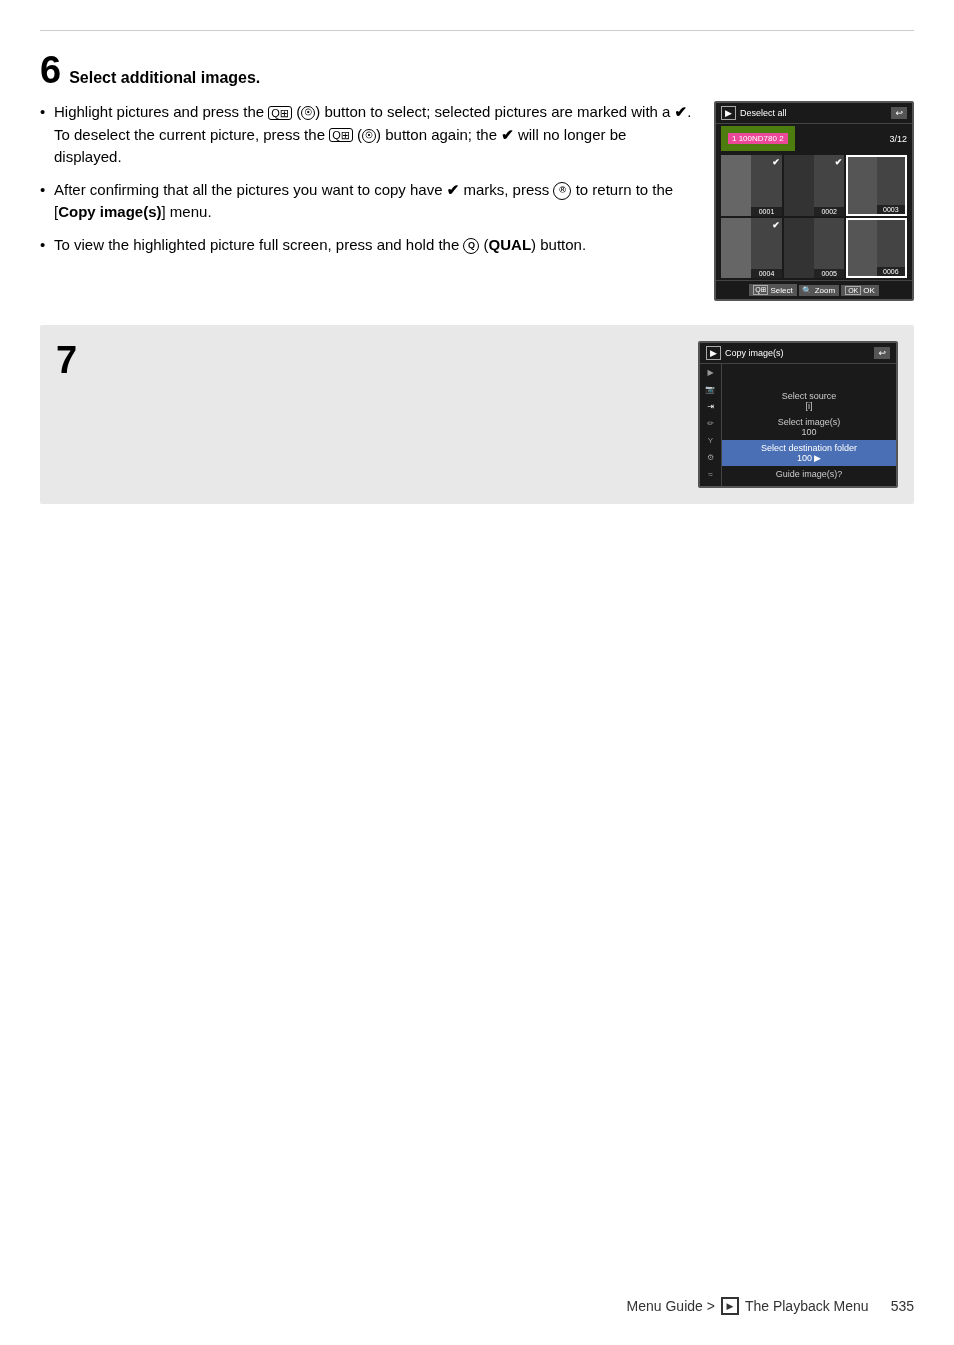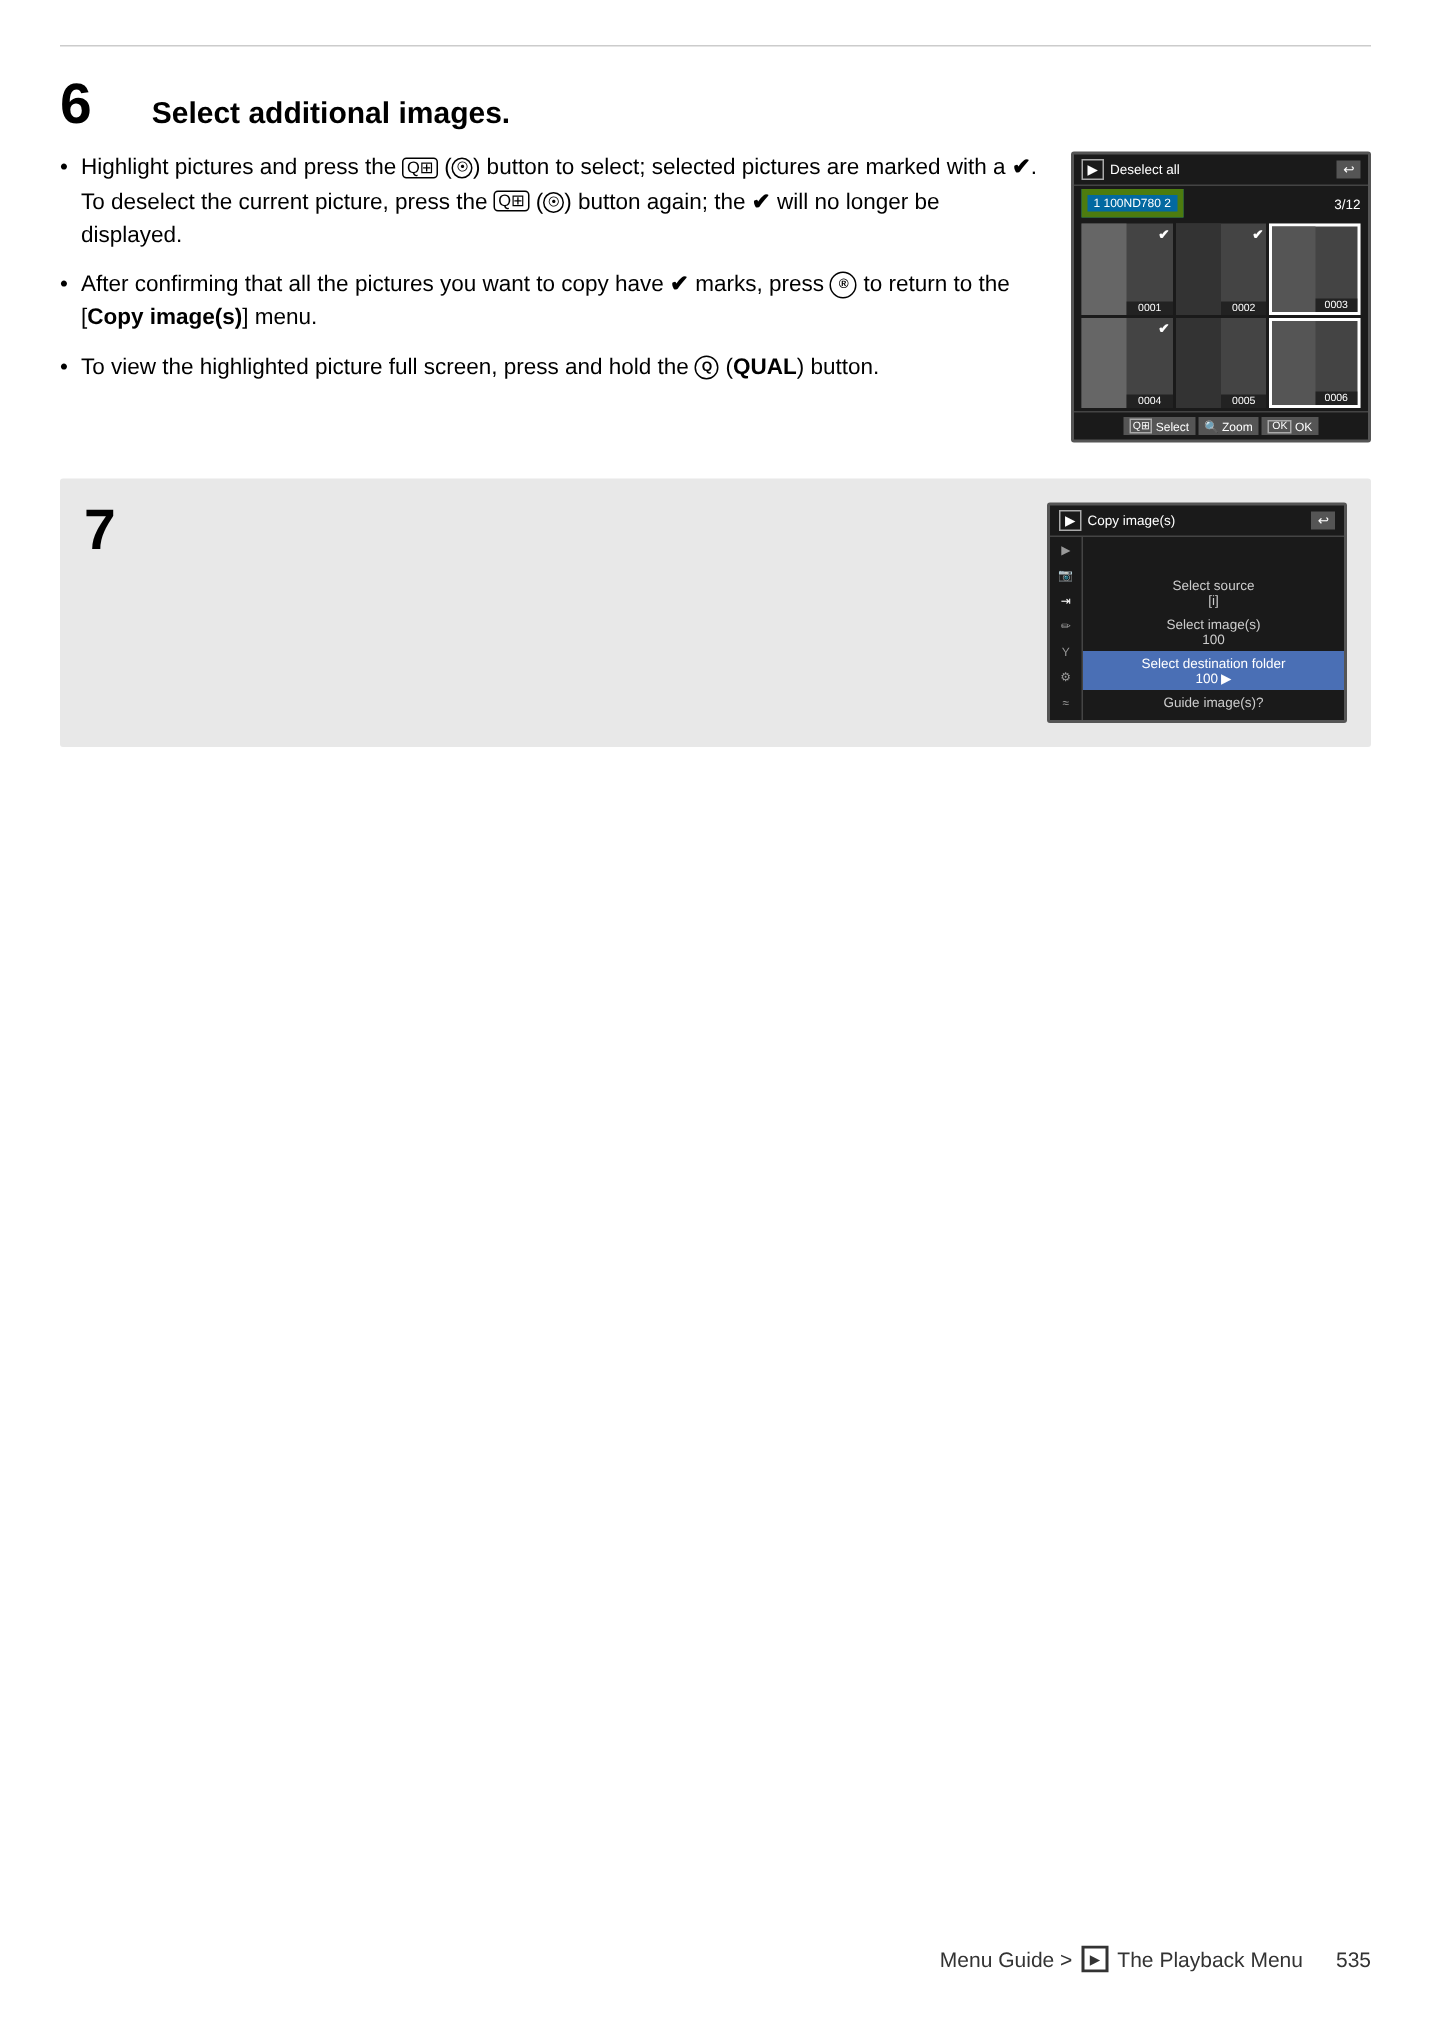--- a/index.html
+++ b/index.html
@@ -23,23 +23,22 @@
       align-items: baseline;
       margin-bottom: 12px;
     }
     .step-number {
       font-size: 38px;
       font-weight: bold;
       margin-right: 8px;
       line-height: 1;
     }
     .step-title {
-      font-size: 20px;
+      font-size: 16px;
       font-weight: bold;
-      margin-left: 32px;
     }
 
     .step6-body {
       display: flex;
       gap: 20px;
       margin-bottom: 16px;
     }
 
     .step6-text {
       flex: 1;
@@ -96,22 +95,22 @@
     }
 
     .screen1-nav {
       display: flex;
       justify-content: space-between;
       align-items: center;
       padding: 2px 5px;
       font-size: 9px;
     }
     .folder-tag {
-      background: #0369a1;
-      border: 4px solid #4d7c0f;
+      background: #ec4899;
+      border: 7px solid #4d7c0f;
       padding: 1px 4px;
       font-size: 8px;
     }
     .page-count { font-size: 9px; }
 
     .image-grid {
       display: grid;
       grid-template-columns: repeat(3, 1fr);
       gap: 2px;
       padding: 2px 5px;
@@ -151,20 +150,21 @@
     .thumb-img.dark { background: #333; }
     .thumb-img.med { background: #666; }
 
     .screen1-bottom {
       display: flex;
       justify-content: center;
       gap: 2px;
       padding: 3px 5px;
       border-top: 1px solid #444;
       font-size: 8px;
+      align-items: center;
     }
     .btn-tag {
       background: #555;
       padding: 1px 4px;
       font-size: 8px;
       display: flex;
       align-items: center;
       gap: 2px;
     }
 

